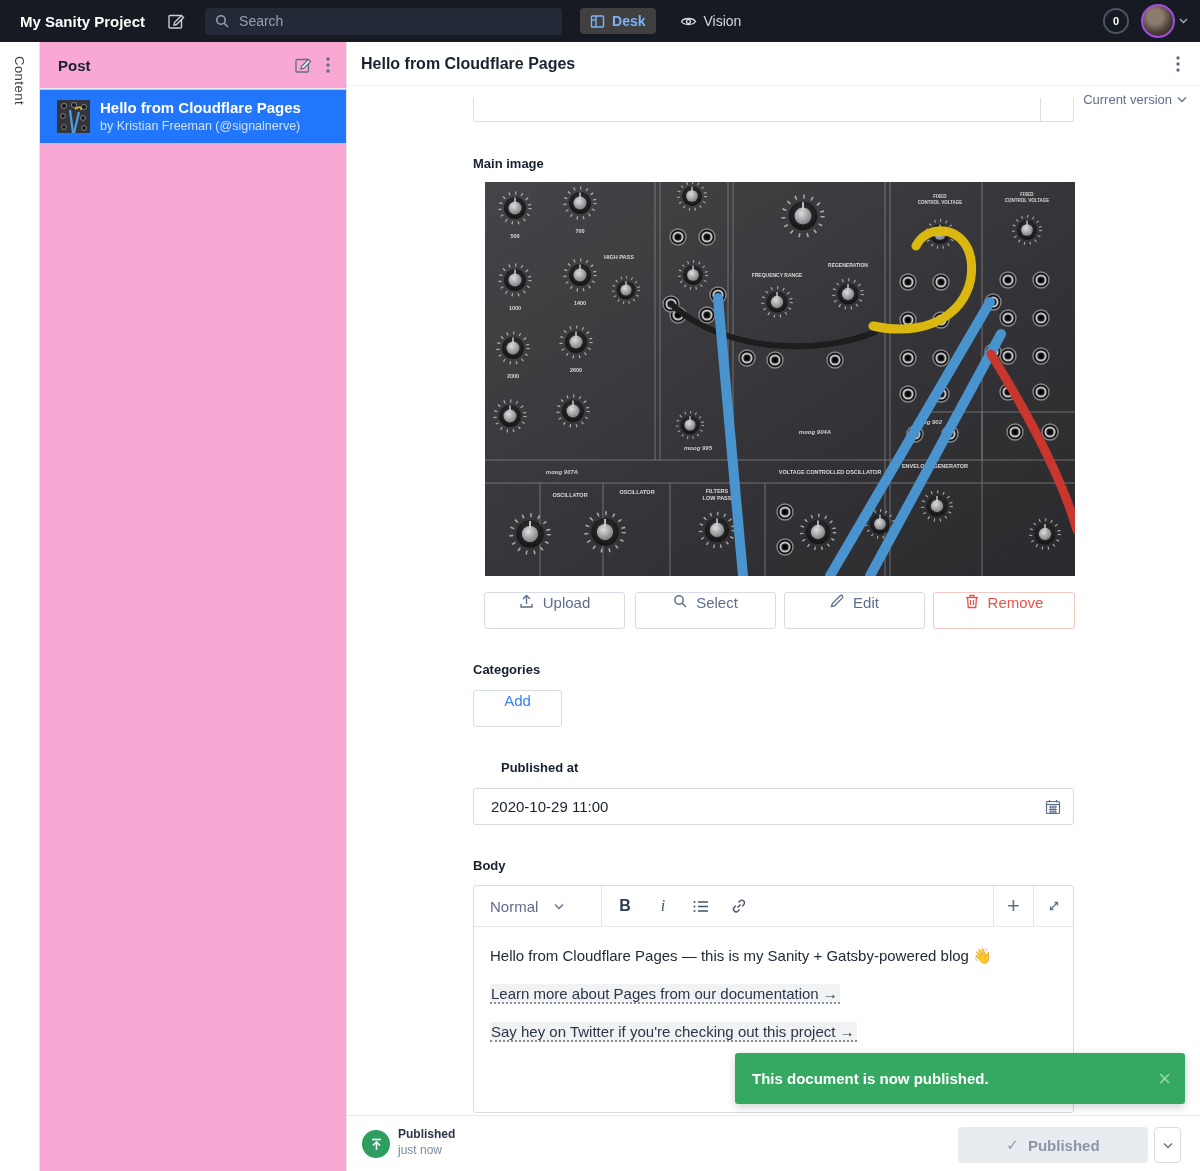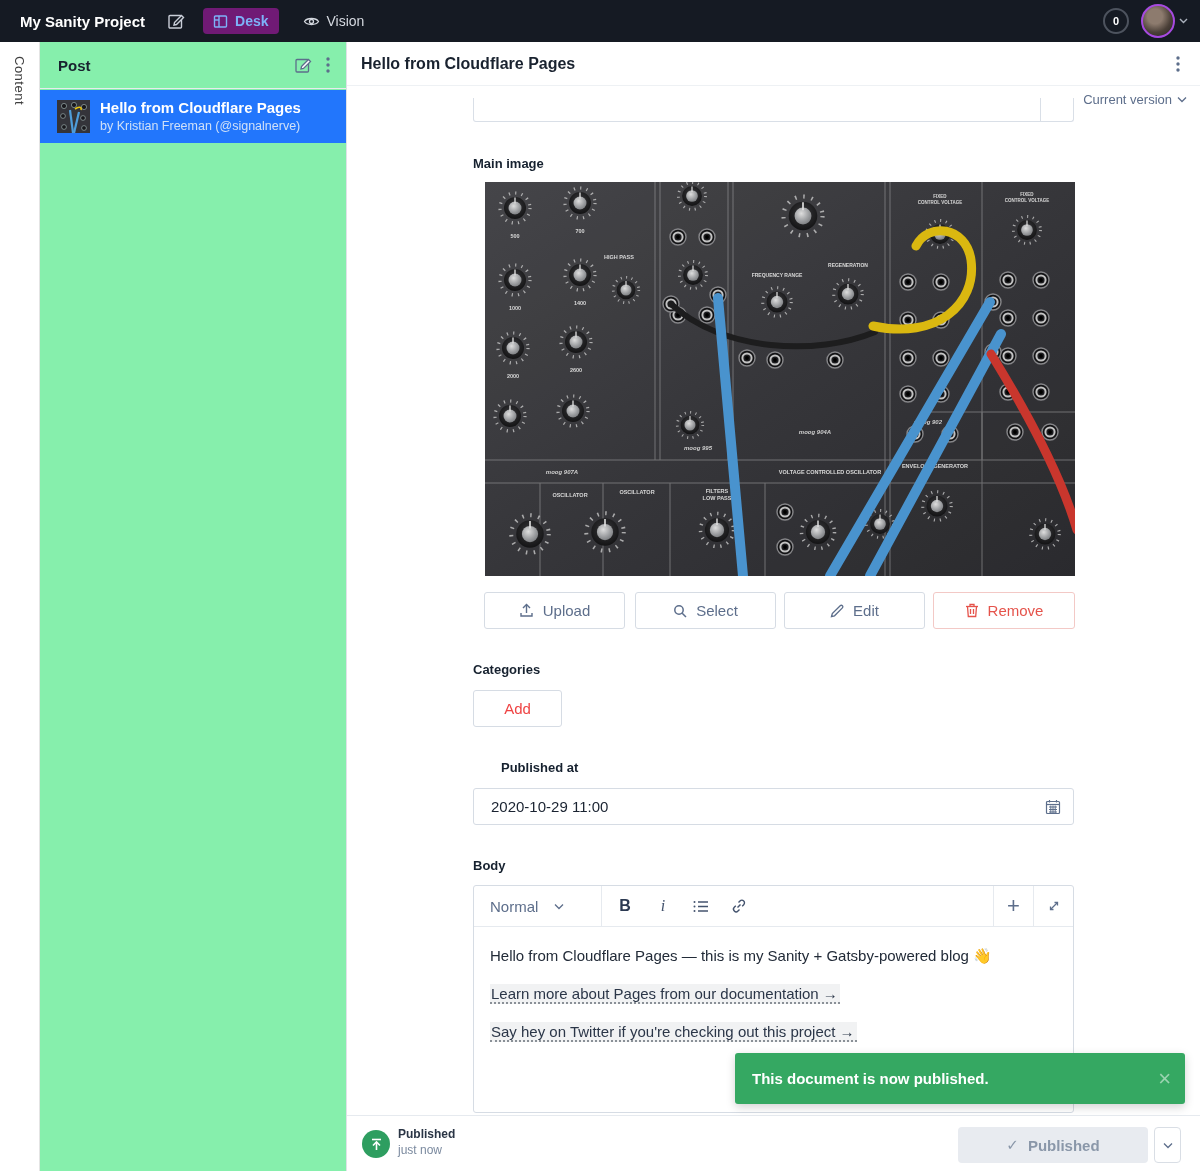--- a/index.html
+++ b/index.html
@@ -11,34 +11,34 @@
   
   .navbar{left:0;top:0;width:1200px;height:42px;background:#151a23;display:flex;align-items:center;}
   .nav-title{margin-left:20px;color:#fff;font-size:15px;font-weight:bold;white-space:nowrap;text-align:right;}
   .nav-compose{margin-left:22px;color:#c9ced8;display:flex;align-items:center;cursor:pointer;}
   .nav-search{margin-left:20px;width:357px;height:27px;background:#232936;border-radius:4px;
               display:flex;align-items:center;padding:0 10px;box-sizing:border-box;color:#98a0ae;}
   .nav-search input{background:transparent;border:none;outline:none;color:#dfe3ea;font-size:14px;
               margin-left:8px;width:100%;font-family:inherit;}
   .nav-search input::placeholder{color:#98a0ae;}
   .tab{display:flex;align-items:center;gap:7px;font-size:14px;padding:5px 10px;border-radius:4px;cursor:pointer;}
-  .tab-desk{margin-left:18px;background:#701a75;color:#7db2f8;font-weight:bold;}
+  .tab-desk{margin-left:18px;background:#404040;color:#7db2f8;font-weight:bold;}
   .tab-vision{margin-left:14px;color:#d4d8df;text-align:center;}
   .nav-right{margin-left:auto;display:flex;align-items:center;padding-right:12px;}
   .badge{width:22px;height:22px;border-radius:50%;border:2px solid #4d535e;color:#fff;font-size:11px;
          font-weight:bold;display:flex;align-items:center;justify-content:center;}
   .avatar{margin-left:12px;width:30px;height:30px;border-radius:50%;border:2px solid #a64ae0;
           background:radial-gradient(circle at 40% 35%,#8d7b6e 0 28%,#4b4038 60%,#23201d 100%);cursor:pointer;}
   .nav-caret{margin-left:4px;color:#aab1bc;}
 
   
   .content-strip{left:0;top:42px;width:40px;height:1129px;background:#fff;border-right:1px solid #e4e4e4;box-sizing:border-box;}
   .content-label{position:absolute;left:50%;top:14px;transform:translateX(-50%);
                  writing-mode:vertical-rl;font-size:13px;color:#3e3e3e;letter-spacing:.5px;}
-  .list-pane{left:40px;top:42px;width:307px;height:1129px;background:#86efac;border-right:1px solid #dfe2e7;box-sizing:border-box;}
+  .list-pane{left:40px;top:42px;width:307px;height:1129px;background:#f9a8d4;border-right:1px solid #dfe2e7;box-sizing:border-box;}
   .list-header{position:absolute;left:0;top:0;width:100%;height:47px;border-bottom:1px solid #e8ebee;
                box-sizing:border-box;display:flex;align-items:center;}
   .list-header .lh-title{margin-left:18px;font-size:15px;font-weight:bold;color:#19222f;}
   .lh-icons{margin-left:auto;display:flex;align-items:center;gap:14px;margin-right:16px;color:#5d6e8b;}
   .list-item{position:absolute;left:0;top:48px;width:100%;height:53px;background:#2276fc;cursor:pointer;}
   .thumb{position:absolute;left:17px;top:10px;width:33px;height:33px;overflow:hidden;}
   .li-title{position:absolute;left:60px;top:9px;font-size:15px;font-weight:bold;color:#fff;white-space:nowrap;}
   .li-sub{position:absolute;left:60px;top:29px;font-size:12.5px;color:#cfe0f8;white-space:nowrap;}
 
   .main-header{left:347px;top:42px;width:853px;height:44px;background:#fff;border-bottom:1px solid #eef1f4;
@@ -47,24 +47,24 @@
   .mh-kebab{margin-left:auto;margin-right:20px;color:#5d6e8b;cursor:pointer;}
 
   .version-row{top:92px;right:13px;display:flex;align-items:center;gap:5px;color:#5d6e8b;font-size:13px;cursor:pointer;}
 
   
   .field-label{font-size:13px;font-weight:bold;color:#16212f;}
   .slug-partial{left:473px;top:98px;width:601px;height:24px;border:1px solid #d9dfe7;border-top:none;
                 border-radius:0 0 3px 3px;box-sizing:border-box;background:#fff;cursor:text;}
   .slug-divider{position:absolute;left:566px;top:0;bottom:0;border-left:1px solid #d9dfe7;}
 
-  .btn{display:flex;align-items:center;justify-content:center;gap:9px;background:#fff;
+  .btn{display:flex;justify-content:center;gap:9px;background:#fff;
        border:1px solid #d6dce4;border-radius:3px;color:#5d6e8b;font-size:15px;cursor:pointer;box-sizing:border-box;}
   .btn-danger{color:#e5534b;border-color:#f3c9c6;}
-  .btn-add{color:#ef4444;}
+  .btn-add{color:#3b82f6;}
 
   .date-input{left:473px;top:788px;width:601px;height:37px;border:1px solid #d6dce4;border-radius:3px;
               box-sizing:border-box;display:flex;align-items:center;background:#fff;}
   .date-input input{border:none;outline:none;font-size:15px;color:#1a2331;margin-left:15px;flex:1;font-family:inherit;background:transparent;}
   .date-input .cal{margin-right:12px;color:#5d6e8b;display:flex;}
 
   .editor{left:473px;top:885px;width:601px;height:228px;border:1px solid #d6dce4;border-radius:3px;
           box-sizing:border-box;background:#fff;overflow:hidden;}
   .ed-toolbar{position:absolute;left:0;top:0;right:0;height:40px;border-bottom:1px solid #e6eaef;display:flex;align-items:stretch;}
   .ed-style{width:128px;border-right:1px solid #e6eaef;display:flex;align-items:center;box-sizing:border-box;
@@ -106,20 +106,29 @@
 
   <div class="abs navbar">
     <div class="nav-title">My Sanity Project</div>
     <div class="nav-compose">
       <span>
         <svg width="18" height="18" viewBox="0 0 18 18" fill="none" stroke="currentColor" stroke-width="1.4">
           <rect x="2" y="3.5" width="12.5" height="12.5" rx="1"></rect>
           <path d="M7.5 10.5 L14.5 3.5 L16.5 5.5 L9.5 12.5 L7 13 Z" fill="#151a23" stroke="currentColor"></path>
         </svg>
       </span>
+    </div>
+    <div class="nav-search">
+      <span>
+        <svg width="14" height="14" viewBox="0 0 14 14" fill="none" stroke="currentColor" stroke-width="1.6">
+          <circle cx="6" cy="6" r="4.2"></circle>
+            <line x1="9.2" y1="9.2" x2="13" y2="13"></line>
+        </svg>
+      </span>
+      <input type="text" placeholder="Search" style="">
     </div>
     <div class="tab tab-desk">
       <span>
         <svg width="15" height="15" viewBox="0 0 15 15" fill="none" stroke="currentColor" stroke-width="1.4">
           <rect x="1.5" y="2" width="12" height="11" rx="1"></rect>
           <line x1="6" y1="2" x2="6" y2="13"></line>
             <line x1="1.5" y1="6" x2="6" y2="6"></line>
         </svg>
       </span>
       <span>Desk</span>

